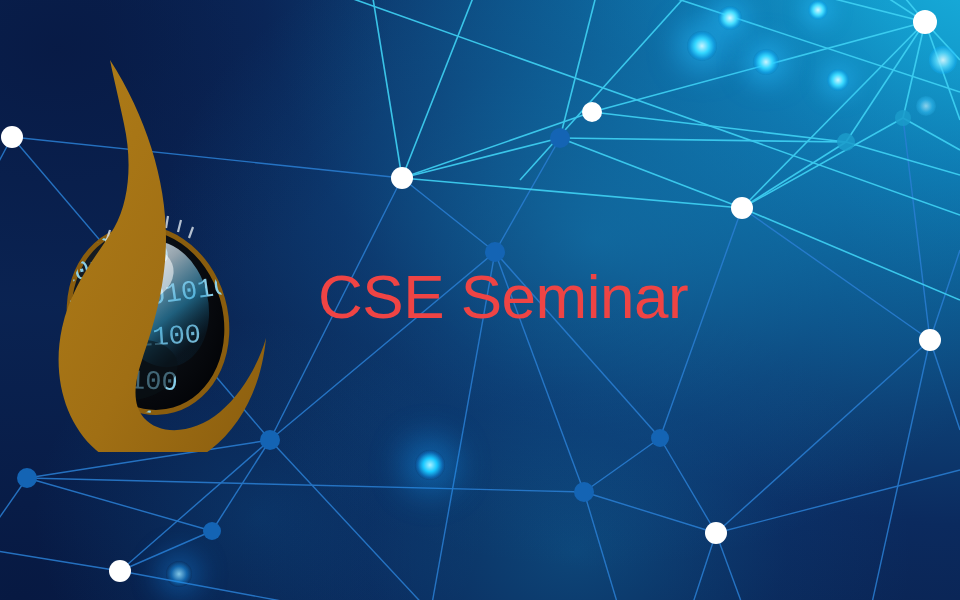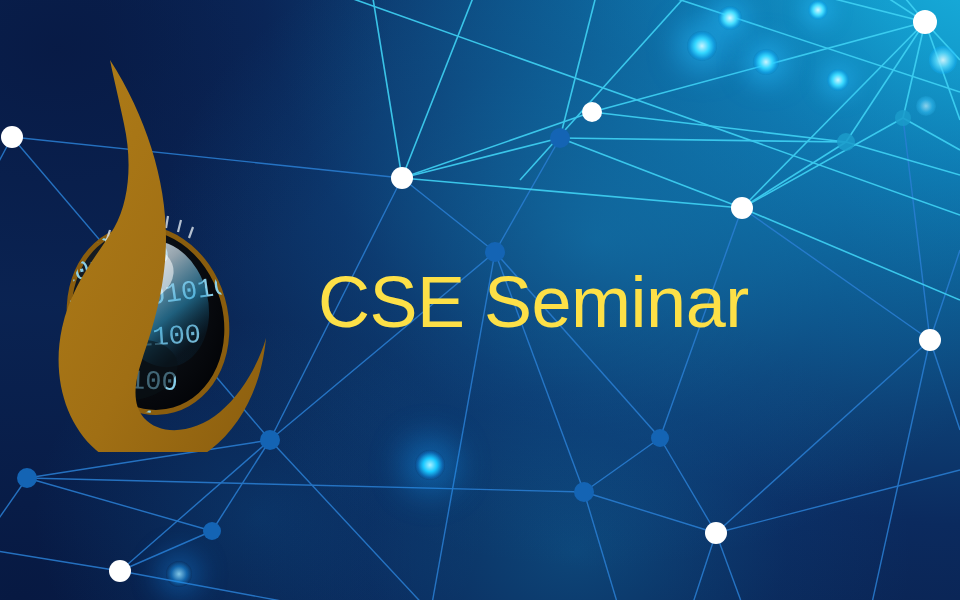--- a/index.html
+++ b/index.html
@@ -28,24 +28,24 @@
   }
   .net{position:absolute;inset:0;}
   
   .glow{position:absolute;border-radius:50%;pointer-events:none;}
   
   #logo{position:absolute;left:48px;top:52px;width:270px;height:400px;}
   
   #title{
     position:absolute;
     left:318px;top:266px;
-    font-size:72px;
+    font-size:62px;
     font-weight:400;
     letter-spacing:-0.5px;
-    color:#fde047;
+    color:#ef4444;
     line-height:1;
     white-space:nowrap;
     font-family:"Liberation Sans", sans-serif;
   }
 </style>
 </head>
 <body>
 
 <div id="stage">
 

